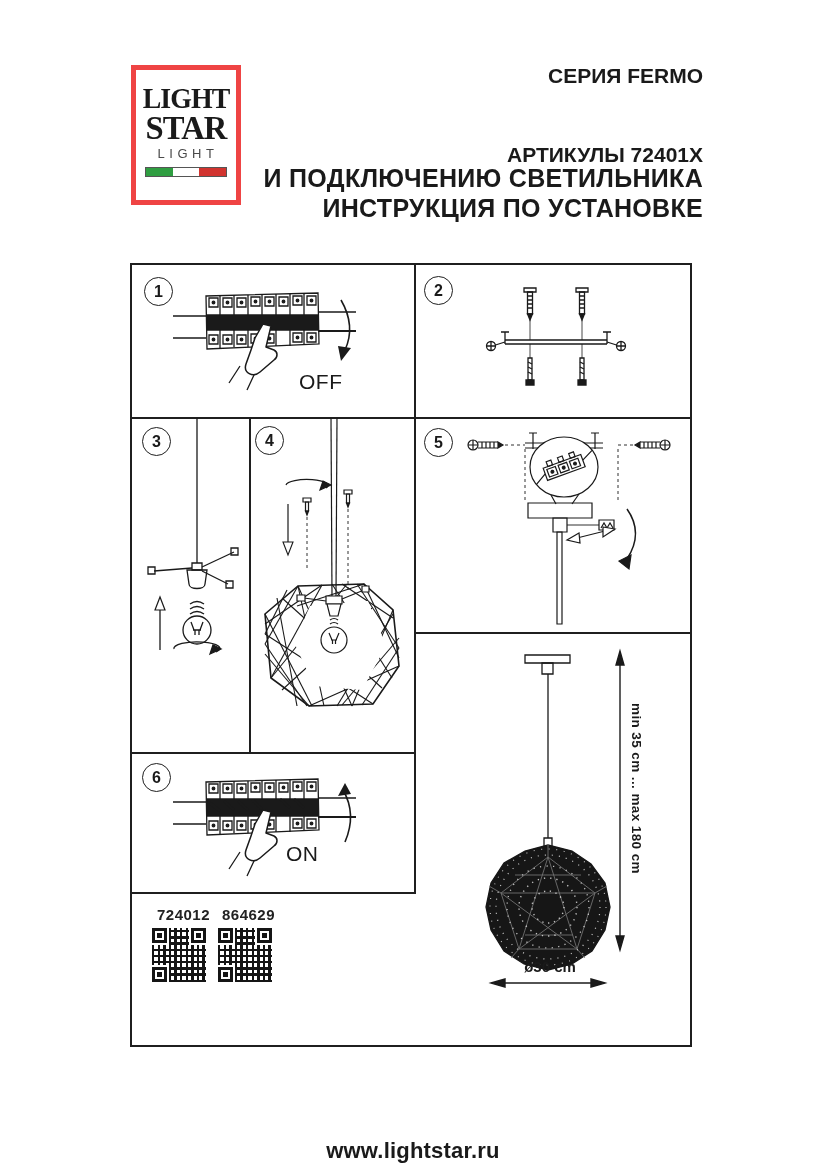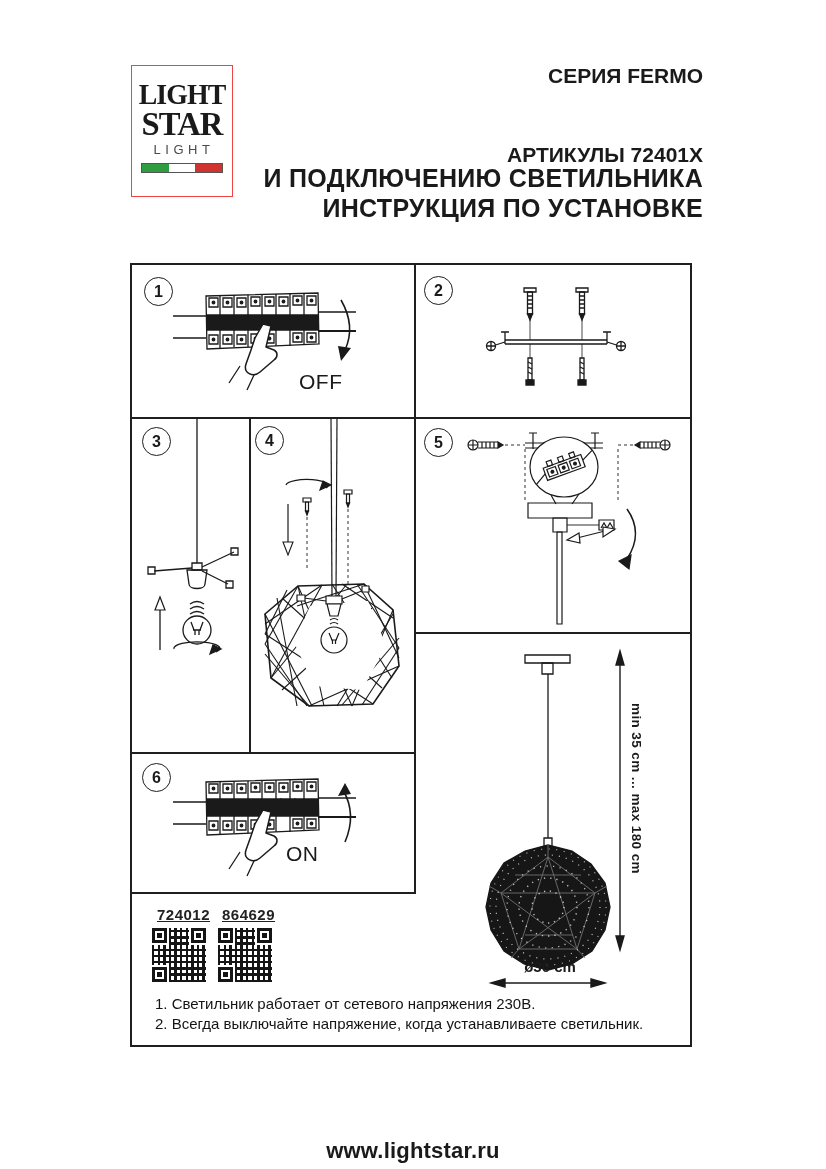--- a/index.html
+++ b/index.html
@@ -3,21 +3,21 @@
 <meta charset="utf-8">
 <style>
   html,body{margin:0;padding:0;background:#fff;}
   .page{position:relative;width:826px;height:1169px;background:#ffffff;overflow:hidden;
         font-family:"Liberation Sans",sans-serif;color:#1a1a1a;}
   
   .hline{position:absolute;height:2px;background:#1f1f1f;}
   .vline{position:absolute;width:2px;background:#1f1f1f;}
   
   .brand-box{position:absolute;left:131px;top:65px;width:100px;height:130px;background:#fff;
-             border:1px solid #ef4444;text-align:center;}
+             border:5px solid #ef4444;text-align:center;}
   .brand-light{font-family:"Liberation Serif",serif;font-weight:bold;font-size:29px;line-height:27px;
                margin-top:15px;transform:scaleX(.96);letter-spacing:-1px;}
   .brand-star{font-family:"Liberation Serif",serif;font-weight:bold;font-size:34px;line-height:31px;
               transform:scaleX(.96);letter-spacing:-1px;}
   .brand-group{font-size:13px;letter-spacing:4.5px;color:#4a4a4a;margin-top:3px;margin-left:4px;}
   .brand-flag{display:flex;width:80px;height:8px;margin:6px auto 0 auto;border:1px solid #555;}
   .brand-flag div{flex:1;}
   .hdr{position:absolute;right:123px;text-align:right;font-weight:bold;white-space:nowrap;}
   .hdr-series{top:64px;font-size:21px;}
   .hdr-articles{top:99px;font-size:21px;margin-top:44px;}
@@ -25,21 +25,21 @@
   
   .badge{position:absolute;width:27px;height:27px;border:1.6px solid #1f1f1f;border-radius:50%;
          background:#fff;font-size:16px;font-weight:bold;text-align:center;line-height:27px;}
   .steplabel{position:absolute;font-size:21px;font-weight:400;letter-spacing:.5px;}
   
   .dim-v{position:absolute;left:629px;top:703px;height:195px;writing-mode:vertical-rl;
          font-size:13.5px;font-weight:bold;white-space:nowrap;letter-spacing:.4px;}
   .dim-h{position:absolute;left:505px;top:958px;width:90px;text-align:center;
          font-size:15px;font-weight:bold;}
   
-  .qr-label{position:absolute;font-size:15px;font-weight:bold;letter-spacing:.5px;color:#222;text-decoration:underline;}
+  .qr-label{position:absolute;font-size:15px;font-weight:bold;letter-spacing:.5px;color:#222;}
   .qr{position:absolute;width:54px;height:54px;background:
       repeating-linear-gradient(90deg,#151515 0 2.4px,transparent 2.4px 5.6px),
       repeating-linear-gradient(0deg,#151515 0 2.4px,transparent 2.4px 6.2px);}
   .qr i{position:absolute;width:15px;height:15px;border:3.4px solid #151515;background:#fff;
         box-sizing:border-box;box-shadow:0 0 0 2px #fff;}
   .qr i:after{content:"";position:absolute;inset:2.2px;background:#151515;}
   .qr .tl{top:0;left:0;} .qr .tr{top:0;right:0;} .qr .bl{bottom:0;left:0;}
   .notes{position:absolute;left:155px;top:994px;font-size:15px;line-height:20px;color:#141414;}
   .footer{position:absolute;left:0;right:0;top:1094px;text-align:center;font-size:22px;
           font-weight:bold;letter-spacing:.2px;margin-top:44px;}
@@ -428,19 +428,15 @@
       <i class="tl"></i>
       <i class="tr"></i>
       <i class="bl"></i>
     </div>
   <div class="qr" style="left:218px;top:928px;">
       <i class="tl"></i>
       <i class="tr"></i>
       <i class="bl"></i>
     </div>
 
-  <div class="notes">
-    <div>1. Светильник работает от сетевого напряжения 230В.</div>
-    <div>2. Всегда выключайте напряжение, когда устанавливаете светильник.</div>
-  </div>
 
   <div class="footer">www.lightstar.ru</div>
 </div>
 
 </body></html>

